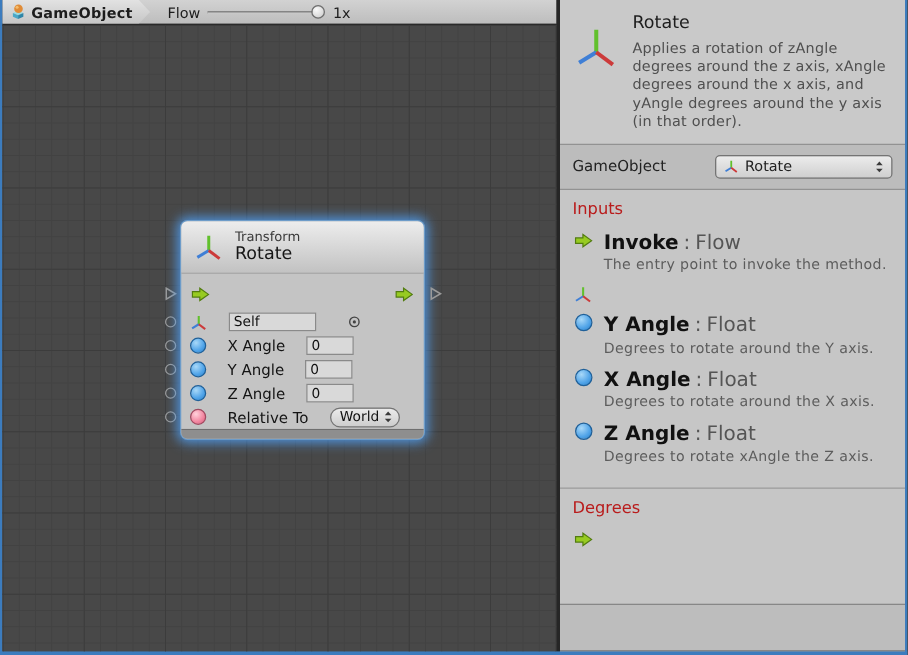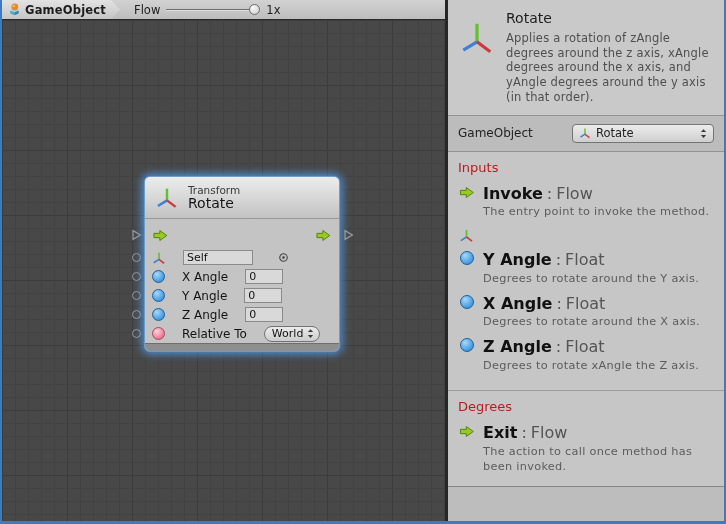--- a/index.html
+++ b/index.html
@@ -366,24 +366,20 @@
     </div>
 
     <div class="section section--outputs">
       <div class="section-header">Degrees</div>
       <div class="port-item">
         <span class="pi-icon icon">
           <svg width="16" height="15" viewBox="0 0 16 16">
               <path d="M1 5.7 h6.3 V2.7 L14.7 8 L7.3 13.3 V10.3 H1 Z" fill="#97cb21" stroke="#527c10" stroke-width="1"></path>
             </svg>
         </span>
-        <div>
-          <div class="pi-head"><span class="pi-name">Exit</span><span class="pi-sep">:</span><span class="pi-type">Flow</span></div>
-          <div class="pi-desc" style="width:225px">The action to call once method has been invoked.</div>
-        </div>
       </div>
     </div>
 
     <div class="warning-bar">
       
       
     </div>
 
   </div>
 </div>

